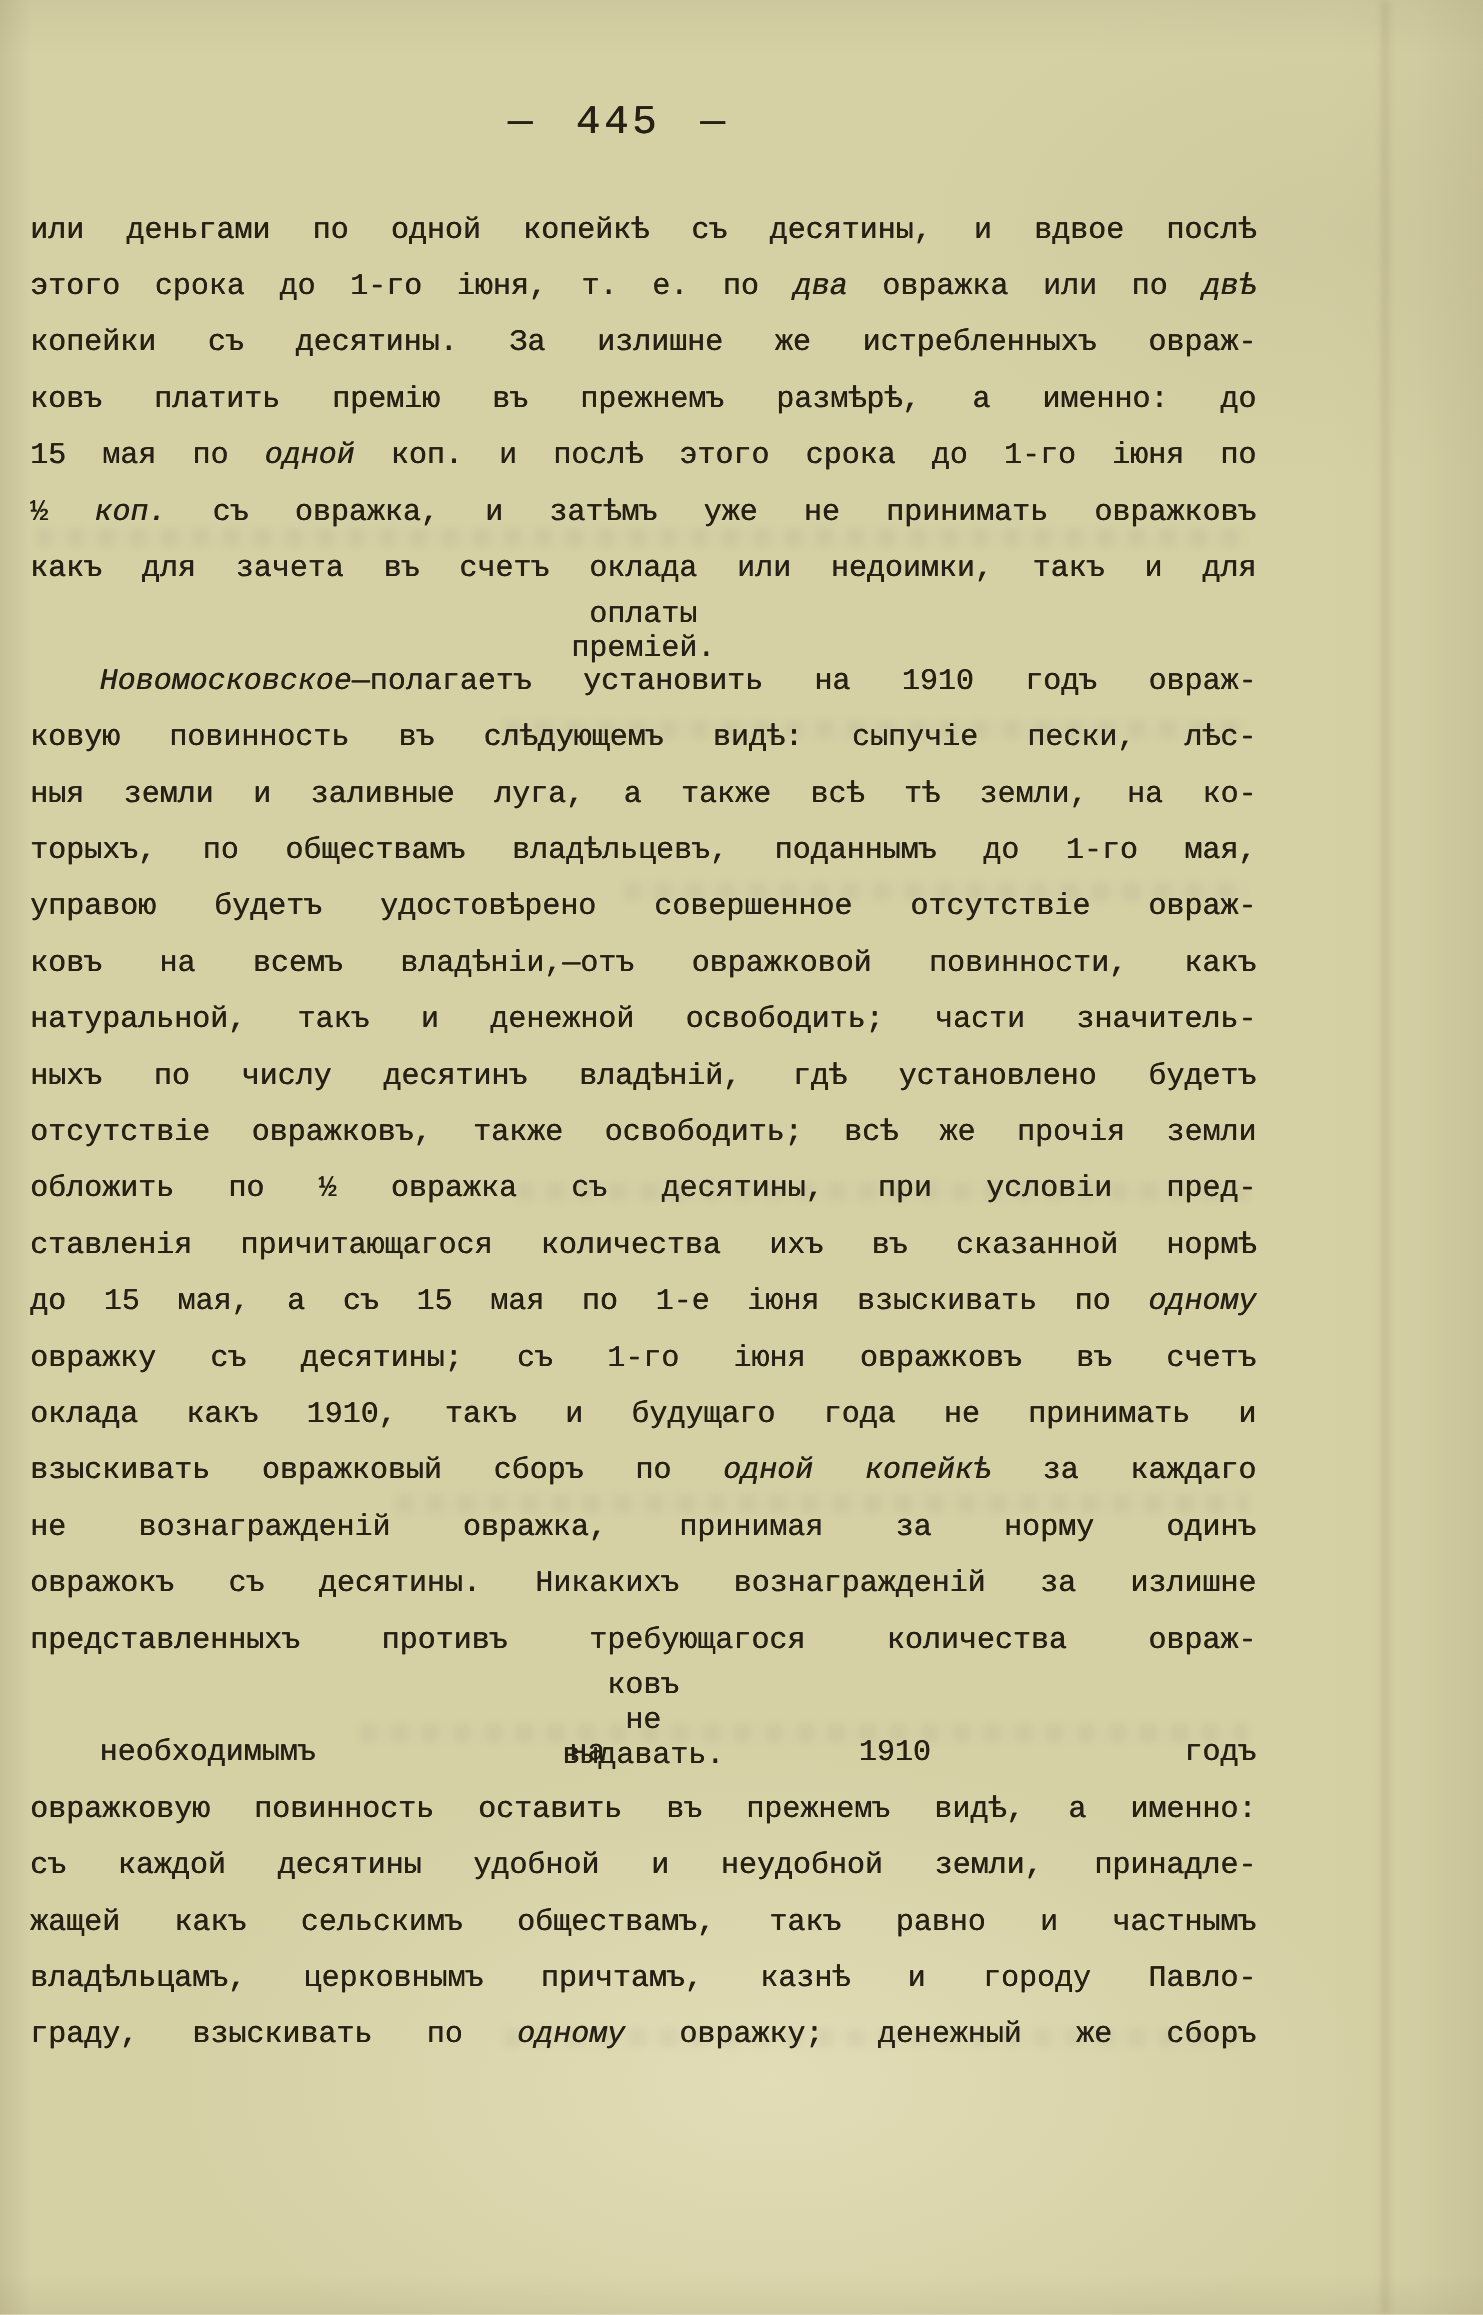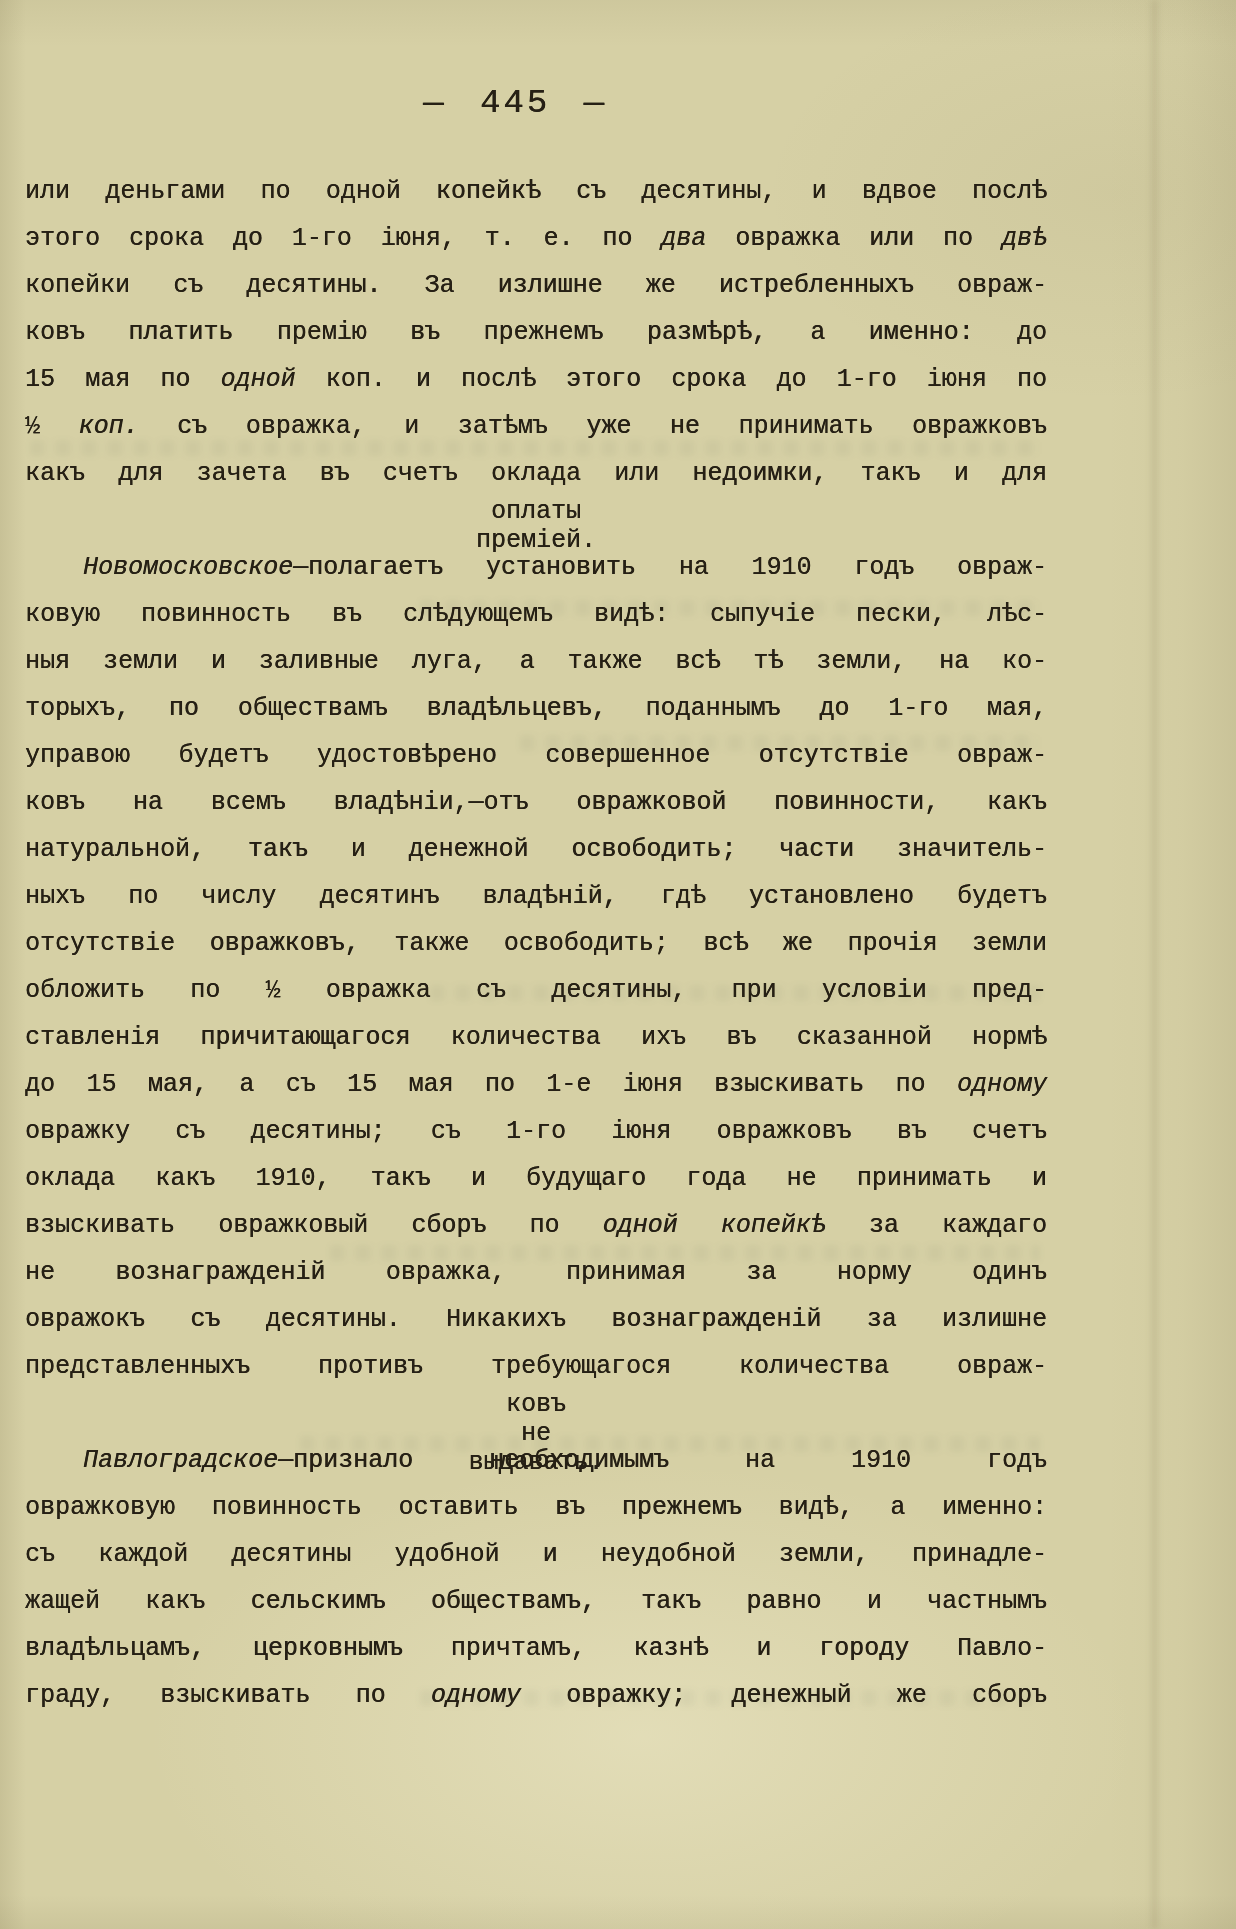--- a/index.html
+++ b/index.html
@@ -366,21 +366,20 @@
           <span class="word"><span>овраж-</span></span>
         </div>
         <div class="line short">
           <span class="word"><span>ковъ</span></span>
           <span class="word"><span>не</span></span>
           <span class="word"><span>выдавать.</span></span>
         </div>
       </div>
       <div class="paragraph">
         <div class="line indent">
-          <span class="word"><span class="it">Павлоградское</span><span>—признало</span></span>
           <span class="word"><span>необходимымъ</span></span>
           <span class="word"><span>на</span></span>
           <span class="word"><span>1910</span></span>
           <span class="word"><span>годъ</span></span>
         </div>
         <div class="line">
           <span class="word"><span>овражковую</span></span>
           <span class="word"><span>повинность</span></span>
           <span class="word"><span>оставить</span></span>
           <span class="word"><span>въ</span></span>

